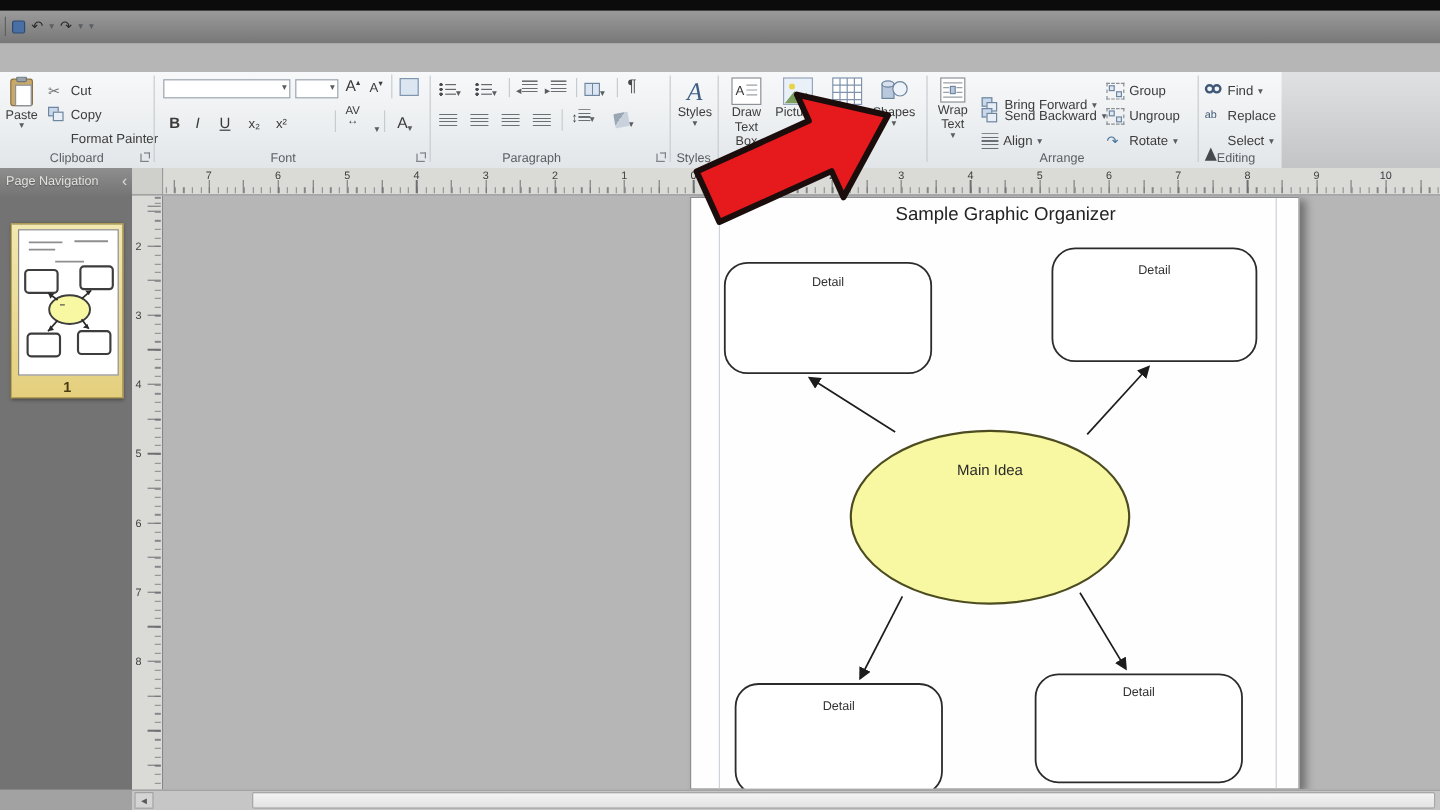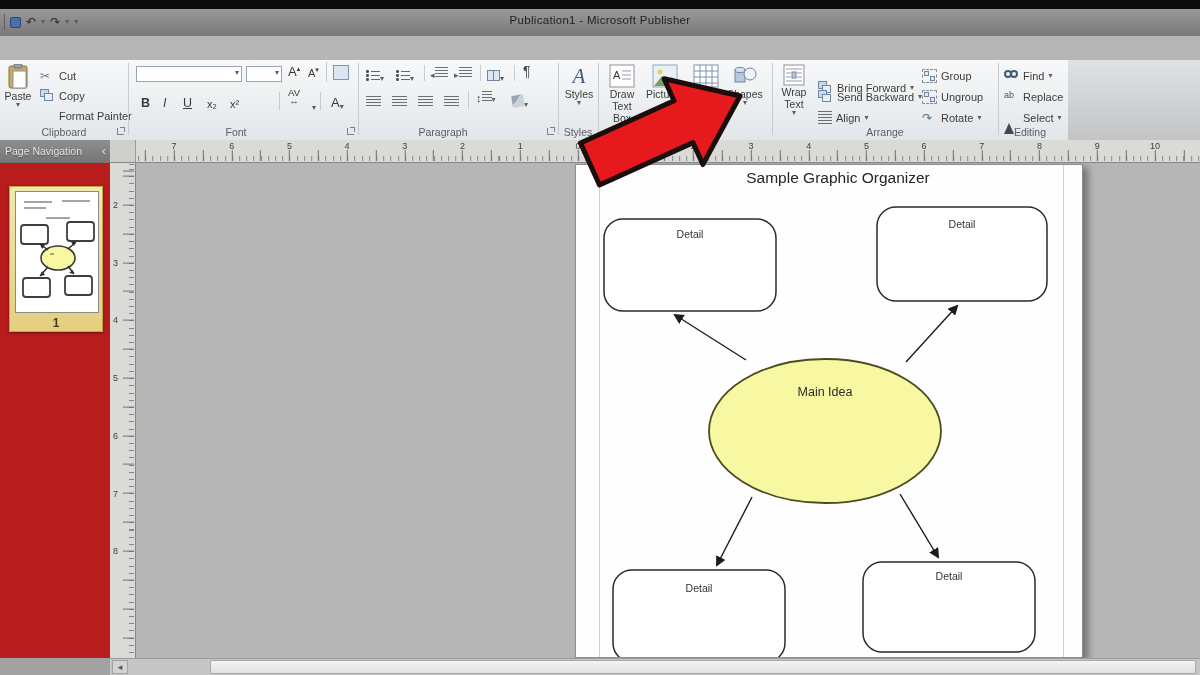--- a/index.html
+++ b/index.html
@@ -67,21 +67,21 @@
   .hruler .tmin{position:absolute;bottom:1px;left:0;right:0;height:5px;background:repeating-linear-gradient(90deg,#86868a 0 1px,transparent 1px 7.21px);background-position-x:2.2px;}
   .hruler .tmaj{position:absolute;bottom:1px;left:0;right:0;height:11px;background:repeating-linear-gradient(90deg,#6f6f73 0 1px,transparent 1px 28.85px);background-position-x:8.8px;}
   .rnum-h{position:absolute;top:1px;transform:translateX(-50%);font-size:9px;color:#3e3e42;}
   .corner{left:110px;top:140px;width:26px;height:23px;background:#cfcfcb;border-right:1px solid #9a9a9e;border-bottom:1px solid #84878a;}
   .vruler{left:110px;top:163px;width:26px;height:495px;background:#dadad6;border-right:1px solid #84878a;}
   .vruler .tmin{position:absolute;right:1px;top:0;bottom:0;width:5px;background:repeating-linear-gradient(#86868a 0 1px,transparent 1px 7.21px);background-position-y:6px;}
   .vruler .tmaj{position:absolute;right:1px;top:0;bottom:0;width:11px;background:repeating-linear-gradient(#6f6f73 0 1px,transparent 1px 28.85px);background-position-y:12.6px;}
   .rnum-v{position:absolute;left:3px;transform:translateY(-50%);font-size:9px;color:#3e3e42;}
 
   
-  .pagenav{left:0;top:140px;width:110px;height:535px;background:#b91c1c;}
+  .pagenav{left:0;top:140px;width:110px;height:535px;background:#737373;}
   .pagenav-hd{position:absolute;left:0;top:0;width:110px;height:23px;background:linear-gradient(#8e8e8e,#757575);color:#e3e3e0;font-size:10.5px;line-height:23px;padding-left:5px;text-shadow:0 1px 1px rgba(0,0,0,.35);}
   .pagenav-collapse{position:absolute;right:4px;top:0;height:23px;line-height:21px;color:#ddd;font-size:13px;}
   .thumb-card{position:absolute;left:9px;top:46px;width:94px;height:146px;background:linear-gradient(#f2e8b0,#e4cf7d);border:1px solid #bfa64f;box-shadow:0 1px 3px rgba(0,0,0,.4);}
   .thumb-page{position:absolute;left:5px;top:4px;width:84px;height:122px;background:#fff;border:1px solid #8a8a8a;}
   .thumb-num{position:absolute;left:0;bottom:1px;width:100%;text-align:center;font-size:12px;font-weight:bold;color:#4b3c10;}
 
   
   .canvas{left:136px;top:163px;width:1064px;height:495px;background:#b6b6b6;overflow:hidden;}
   .page{position:absolute;left:439px;top:1px;width:508px;height:494px;background:#fefefe;border:1px solid #8e8e8e;box-shadow:5px 3px 7px rgba(0,0,0,.38);}
   .mguide{position:absolute;top:0;bottom:0;width:1px;background:#ccd2da;}
@@ -104,21 +104,20 @@
   <div class="abs titlebar">
     <div class="abs qat">
       <span class="sep"></span>
       <span class="save-chip"></span>
       <span>↶</span>
       <span class="drop">▾</span>
       <span>↷</span>
       <span class="drop">▾</span>
       <span class="drop">▾</span>
     </div>
-    <div class="abs win-title">Publication1 - Microsoft Publisher</div>
   </div>
 
 
   <div class="abs ribbon">
     <div class="ribbon-fill-right"></div>
 
     <div class="bigbtn" style="left:2px;width:32px;">
       <svg width="22" height="26" viewBox="0 0 22 26">
         <rect x="2" y="2" width="18" height="22" rx="2" fill="#c9a96a" stroke="#8a713f"></rect>
         <rect x="7" y="0" width="8" height="4" rx="1" fill="#9aa2aa" stroke="#6c747c"></rect>

